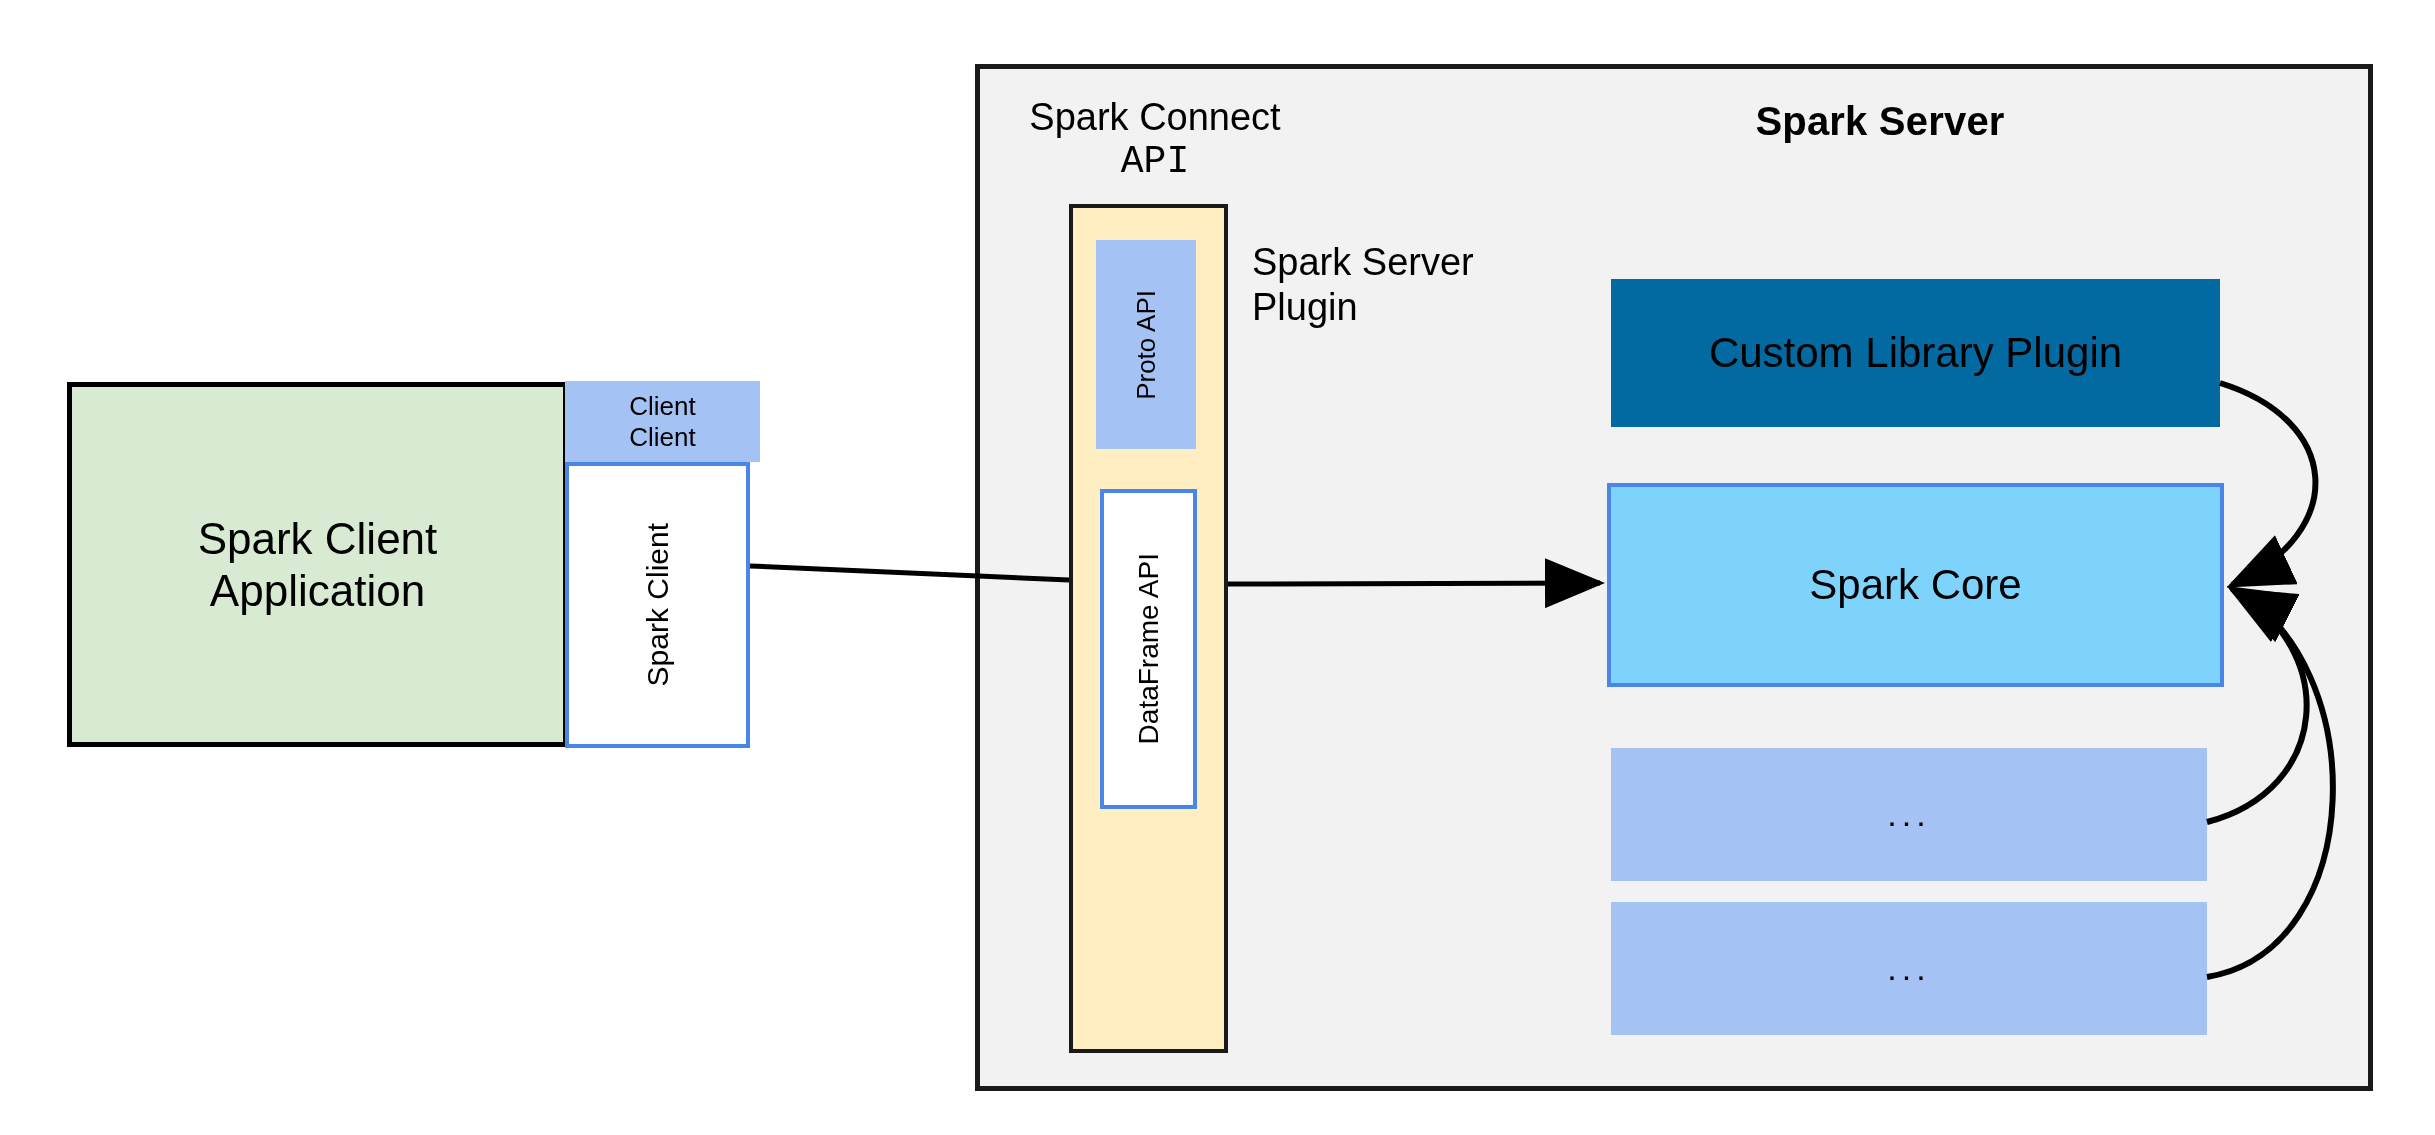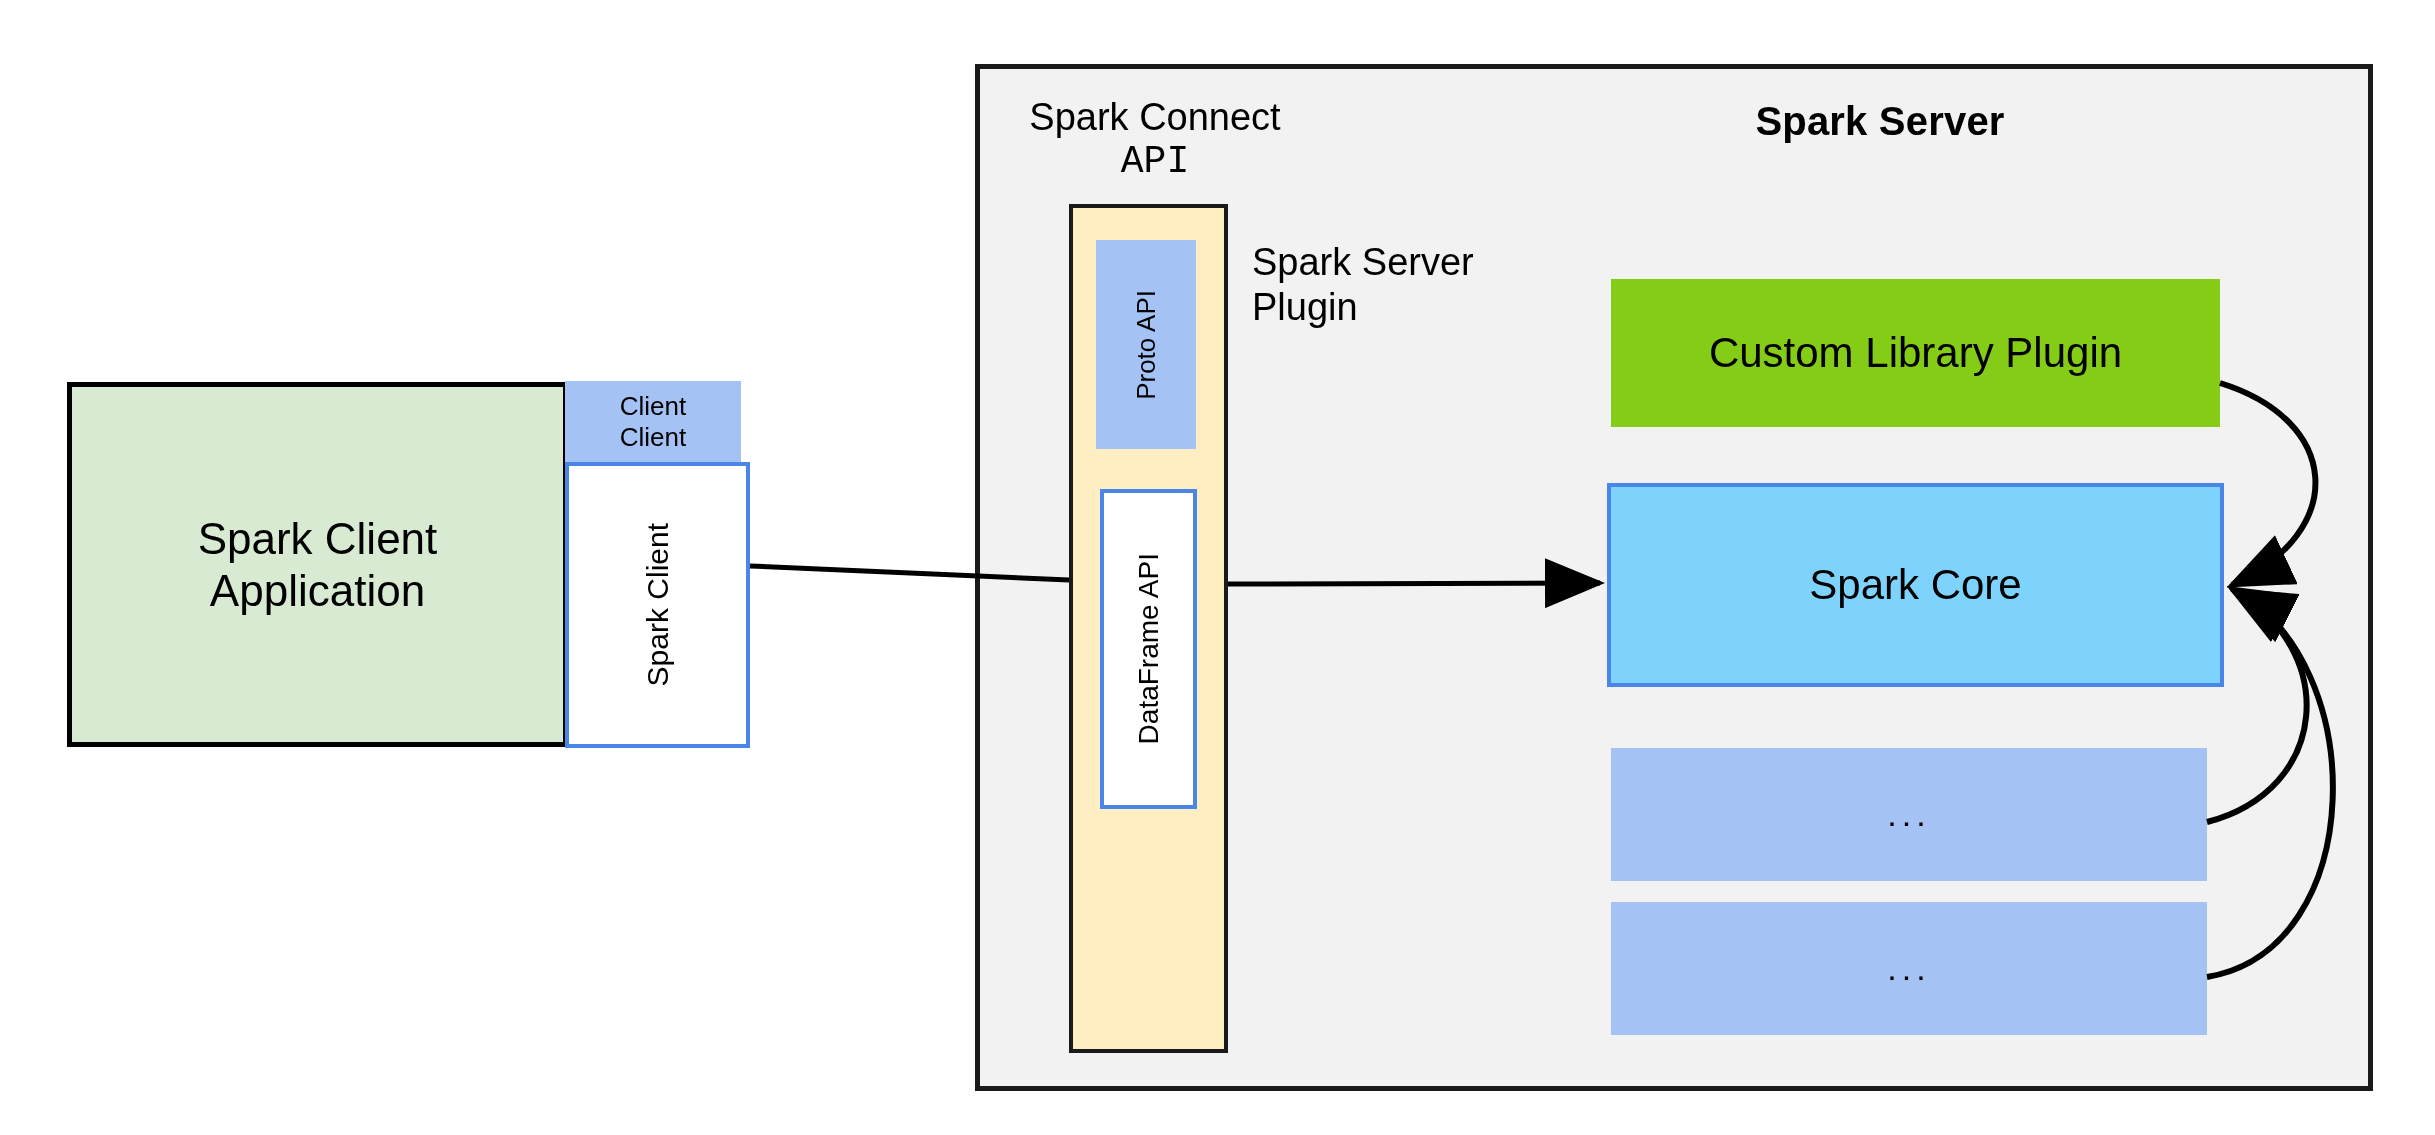--- a/index.html
+++ b/index.html
@@ -111,21 +111,21 @@
   }
   #proto-api-box .vlabel { font-size: 26px; }
   #dataframe-api-box .vlabel { font-size: 28px; }
 
   
   #custom-library-plugin {
     left: 1611px;
     top: 279px;
     width: 609px;
     height: 148px;
-    background: #84cc16;
+    background: #0369a1;
     font-size: 42px;
   }
   #spark-core {
     left: 1607px;
     top: 483px;
     width: 617px;
     height: 204px;
     background: #7dd3fc;
     border: 4px solid #4a86e8;
     font-size: 42px;
@@ -156,21 +156,21 @@
     width: 501px;
     height: 365px;
     background: #d9ead3;
     border: 5px solid #000000;
     font-size: 44px;
     flex-direction: column;
   }
   #client-package {
     left: 565px;
     top: 381px;
-    width: 176px;
+    width: 195px;
     height: 81px;
     background: #a4c2f4;
     font-size: 26px;
     flex-direction: column;
   }
   #spark-client-box {
     left: 565px;
     top: 462px;
     width: 185px;
     height: 286px;

